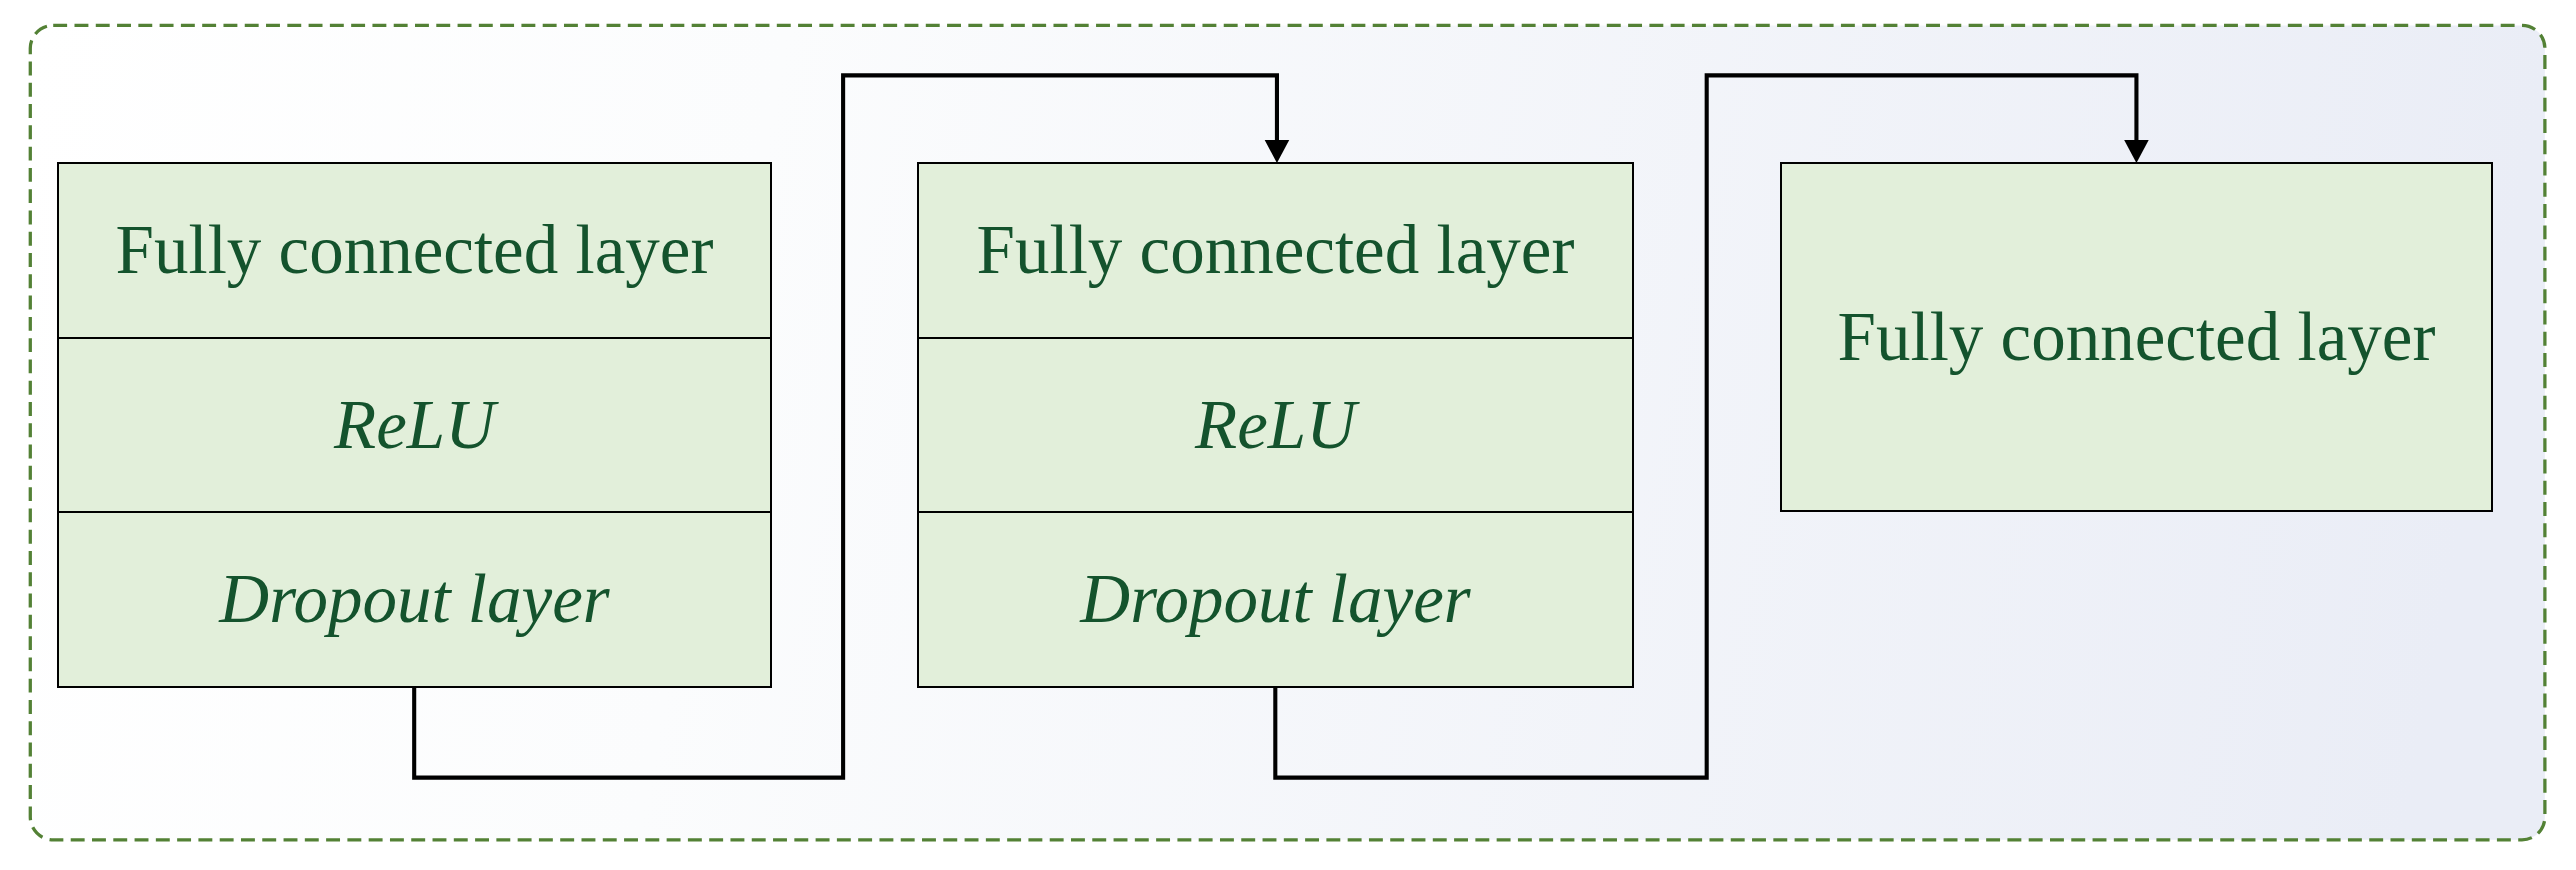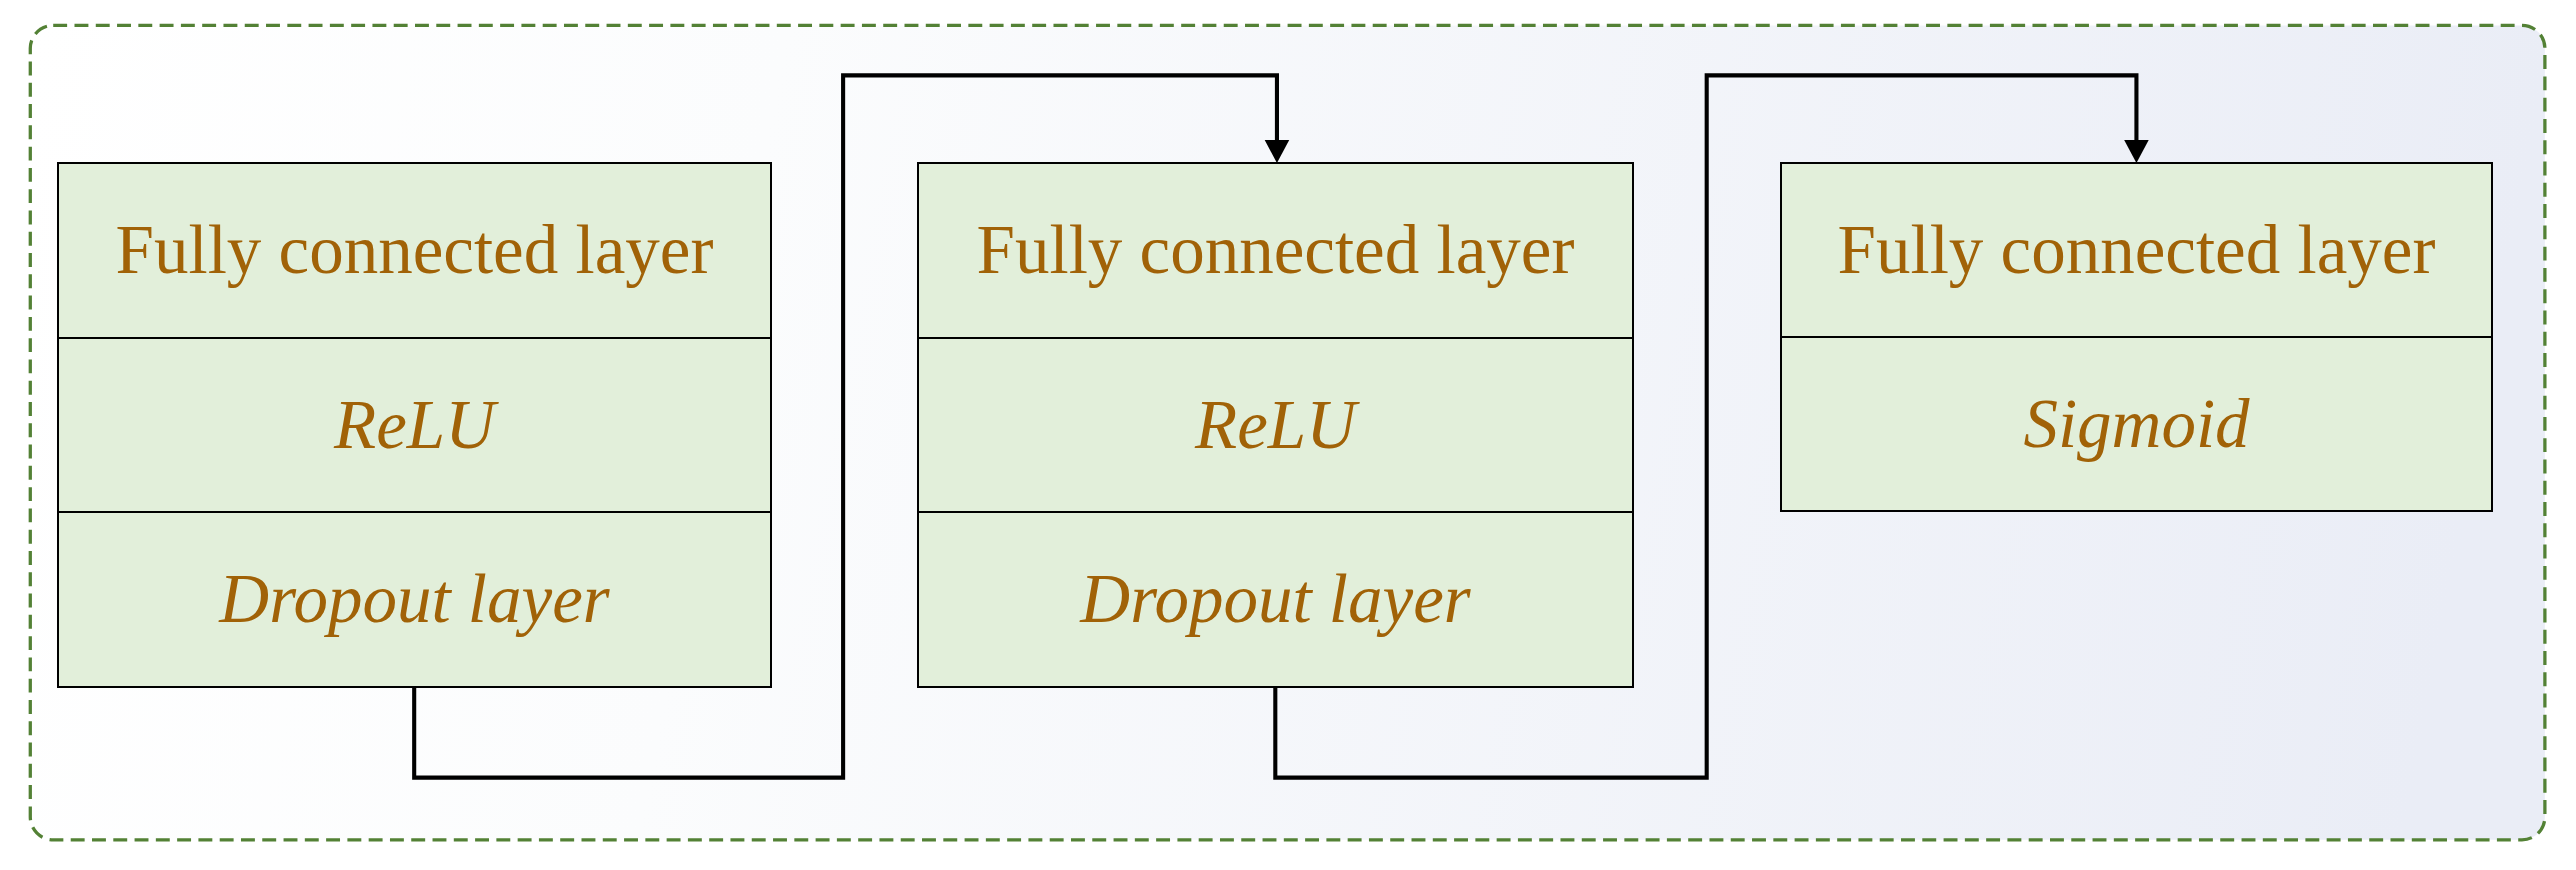--- a/index.html
+++ b/index.html
@@ -31,21 +31,21 @@
     box-sizing: border-box;
     z-index: 2;
   }
   .block .row {
     flex: 1 1 0;
     display: flex;
     align-items: center;
     justify-content: center;
     font-size: 69px;
     line-height: 1;
-    color: #a16207;
+    color: #14532d;
     letter-spacing: 0px;
     white-space: nowrap;
   }
   .block .row + .row {
     border-top: 2.5px solid #000000;
     font-style: italic;
   }
   #block-1 { left: 57px;   top: 162px; width: 715px; height: 526px; }
   #block-2 { left: 917px; top: 162px; width: 717px; height: 526px; }
   #block-3 { left: 1780px; top: 162px; width: 713px; height: 350px; }
@@ -80,17 +80,16 @@
   </div>
 
   <div class="block" id="block-2">
     <div class="row">Fully connected layer</div>
     <div class="row">ReLU</div>
     <div class="row">Dropout layer</div>
   </div>
 
   <div class="block" id="block-3">
     <div class="row">Fully connected layer</div>
-    <div class="row">Sigmoid</div>
   </div>
 
 </div>
 
 
 </body></html>

